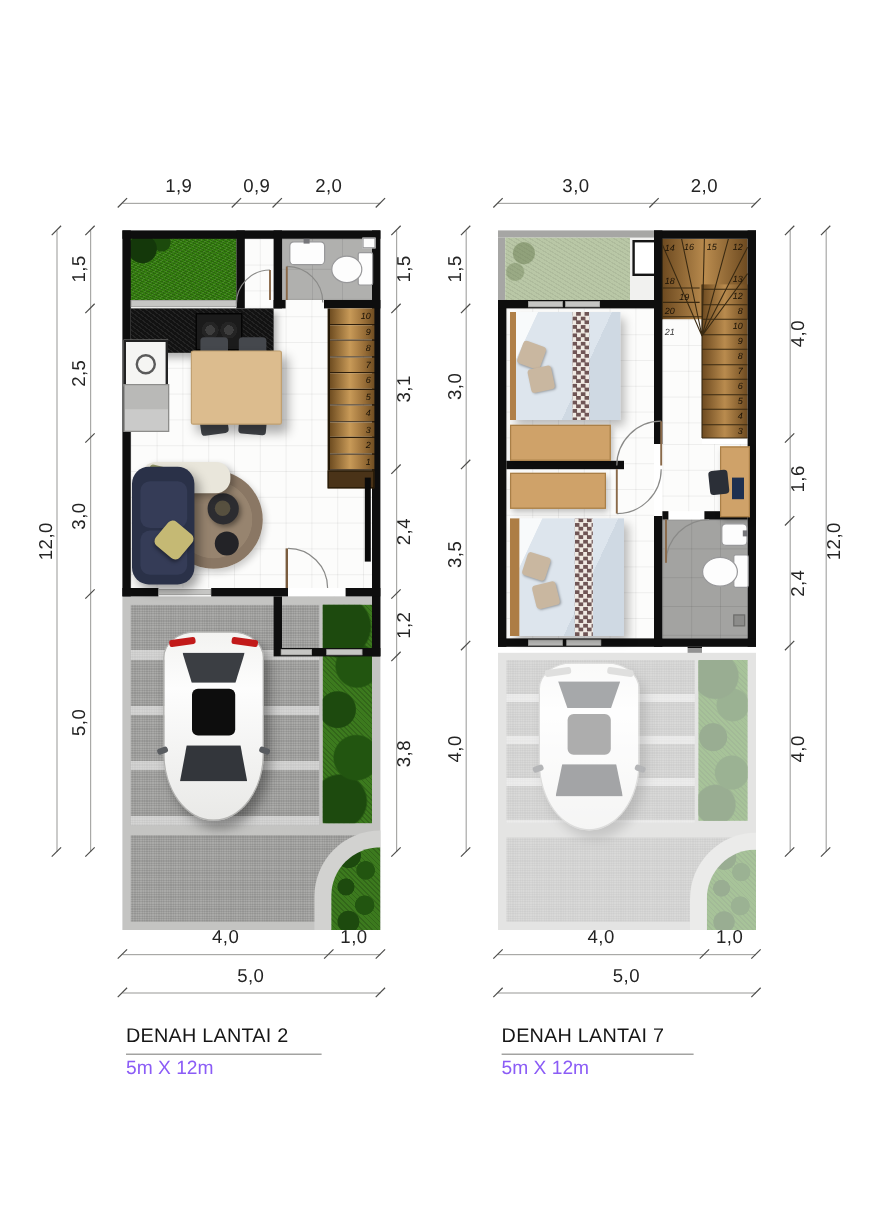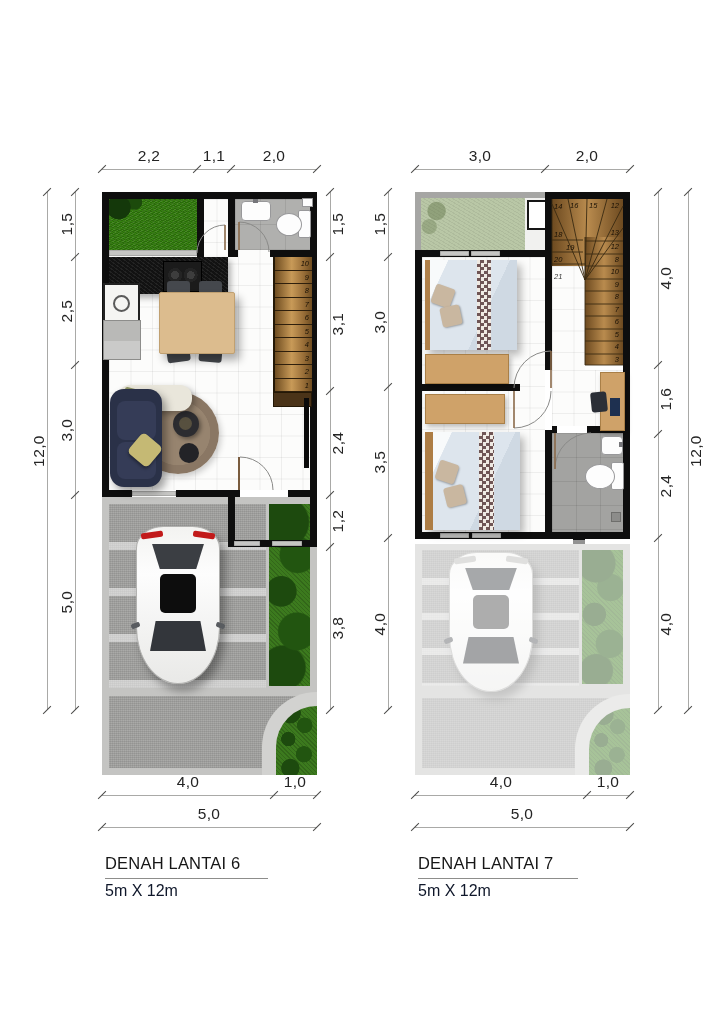--- a/index.html
+++ b/index.html
@@ -63,21 +63,21 @@
   .deskwood{position:absolute;background:var(--c-desk_wood,#cfa269);border:1px solid #a97f47;
         box-shadow:2px 3px 5px rgba(0,0,0,.25);}
   .checker{position:absolute;background-image:repeating-conic-gradient(#6f5555 0% 25%,#f0eae3 25% 50%);
         background-size:7px 7px;}
   .bedbase{position:absolute;background:#f4f5f7;box-shadow:4px 5px 8px rgba(0,0,0,.28);}
   .duvet{position:absolute;background:linear-gradient(115deg,#f8fafb 14%,#dde5ed 14.5% 62%,#cfd9e3 62%);}
   .pill{position:absolute;background:#c9b7a0;border-radius:3px;box-shadow:1px 1px 2px rgba(0,0,0,.3);}
   .white-fix{position:absolute;background:#fdfdfd;border:1px solid #98989a;}
   .svgov{position:absolute;left:0;top:0;pointer-events:none;}
   .title{position:absolute;font-size:16.5px;color:#161616;letter-spacing:.2px;}
-  .subtitle{position:absolute;font-size:16px;color:#0f172a;}
+  .subtitle{position:absolute;font-size:16px;color:#8b5cf6;}
   .uline{position:absolute;height:1px;background:#8d8d8b;}
   .fade{position:absolute;background:var(--c-fade,rgba(255,255,255,.55));}
   .car{position:absolute;}
   .car .cbody{position:absolute;left:4px;right:4px;top:4px;bottom:6px;
         background:linear-gradient(180deg,#f3f3f1,#fdfdfd 30%,#e9e9e7);
         border:1px solid #b2b2b0;border-radius:30px 30px 46px 46px / 24px 24px 62px 62px;
         box-shadow:5px 7px 10px rgba(0,0,0,.35);}
   .car .tll,.car .tlr{position:absolute;width:22px;height:6px;background:var(--c-taillight,#c21a1a);
         border-radius:2px;top:6%;}
   .car .tll{left:9px;transform:rotate(-8deg);}
@@ -96,22 +96,22 @@
 
 <div id="page">
 
 <div class="plan" style="left:102px;top:192px;">
 
   <div class="dline a" style="left:0;top:-23px;width:215px;height:1px;"></div>
   <div class="tick" style="left:0;top:-23px;"></div>
   <div class="tick" style="left:95px;top:-23px;"></div>
   <div class="tick" style="left:129px;top:-23px;"></div>
   <div class="tick" style="left:215px;top:-23px;"></div>
-  <span class="dimtext h" style="left:47px;top:-27px;">2,2</span>
-  <span class="dimtext h" style="left:112px;top:-27px;">1,1</span>
+  <span class="dimtext h" style="left:47px;top:-27px;">1,9</span>
+  <span class="dimtext h" style="left:112px;top:-27px;">0,9</span>
   <span class="dimtext h" style="left:172px;top:-27px;">2,0</span>
 
   <div class="dline a" style="left:-27px;top:0;width:1px;height:518px;"></div>
   <div class="tick" style="left:-27px;top:0;"></div>
   <div class="tick" style="left:-27px;top:65px;"></div>
   <div class="tick" style="left:-27px;top:173px;"></div>
   <div class="tick" style="left:-27px;top:303px;"></div>
   <div class="tick" style="left:-27px;top:518px;"></div>
   <span class="dimtext v" style="left:-35px;top:32px;">1,5</span>
   <span class="dimtext v" style="left:-35px;top:119px;">2,5</span>
@@ -257,21 +257,21 @@
   <div class="a" style="left:136px;top:265px;width:2px;height:33px;background:#7a5c3e;"></div>
 
   <svg class="svgov" width="215" height="583" viewBox="0 0 215 583">
     <path d="M123,33 A28,28 0 0 0 95,61" fill="none" stroke="#8a8a88" stroke-width="1"></path>
     <path d="M123,33 L123,58" fill="none" stroke="#8a6a4a" stroke-width="1.6"></path>
     <path d="M137,30 A30,30 0 0 1 167,60" fill="none" stroke="#8a8a88" stroke-width="1"></path>
     <path d="M137,30 L137,58" fill="none" stroke="#8a6a4a" stroke-width="1.6"></path>
     <path d="M138,265 A33,33 0 0 1 171,298" fill="none" stroke="#8a8a88" stroke-width="1"></path>
   </svg>
 
-  <div class="title" style="left:3px;top:662px;">DENAH LANTAI 6</div>
+  <div class="title" style="left:3px;top:662px;">DENAH LANTAI 2</div>
   <div class="uline" style="left:3px;top:686px;width:163px;"></div>
   <div class="subtitle" style="left:3px;top:690px;">5m X 12m</div>
 </div>
 
 <div class="plan" style="left:415px;top:192px;">
 
   <div class="dline a" style="left:0;top:-23px;width:215px;height:1px;"></div>
   <div class="tick" style="left:0;top:-23px;"></div>
   <div class="tick" style="left:130px;top:-23px;"></div>
   <div class="tick" style="left:215px;top:-23px;"></div>

